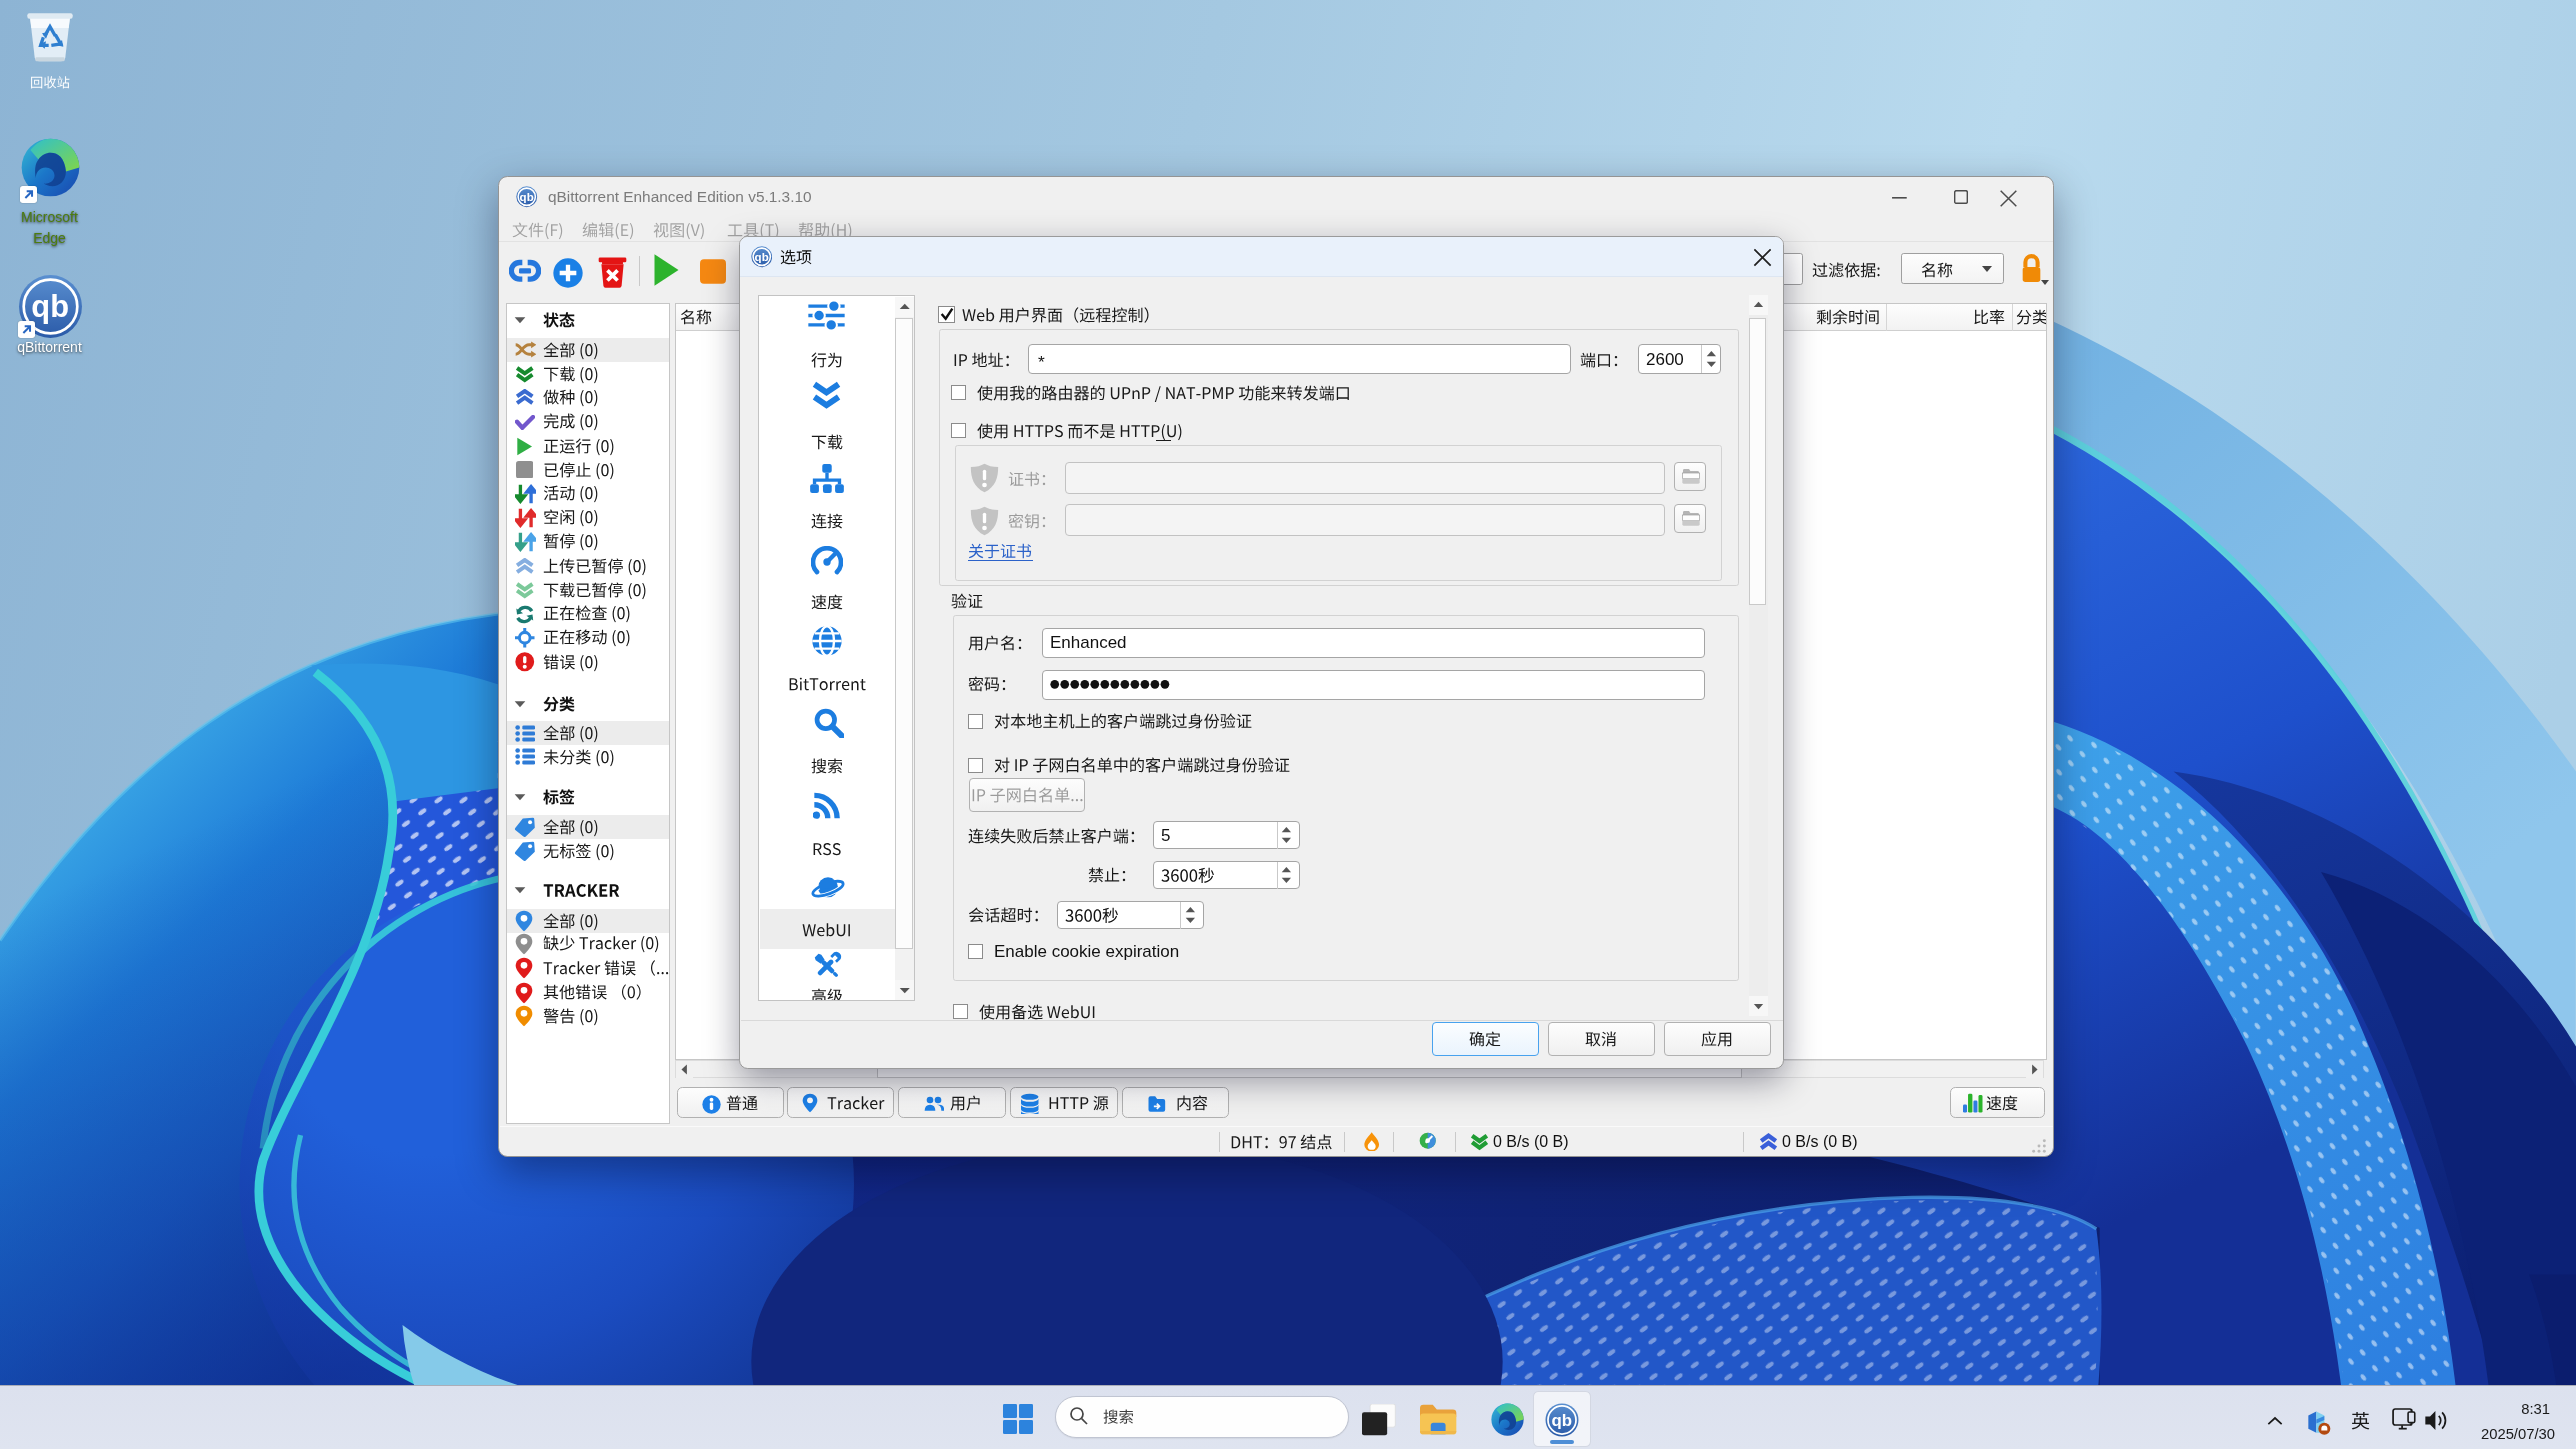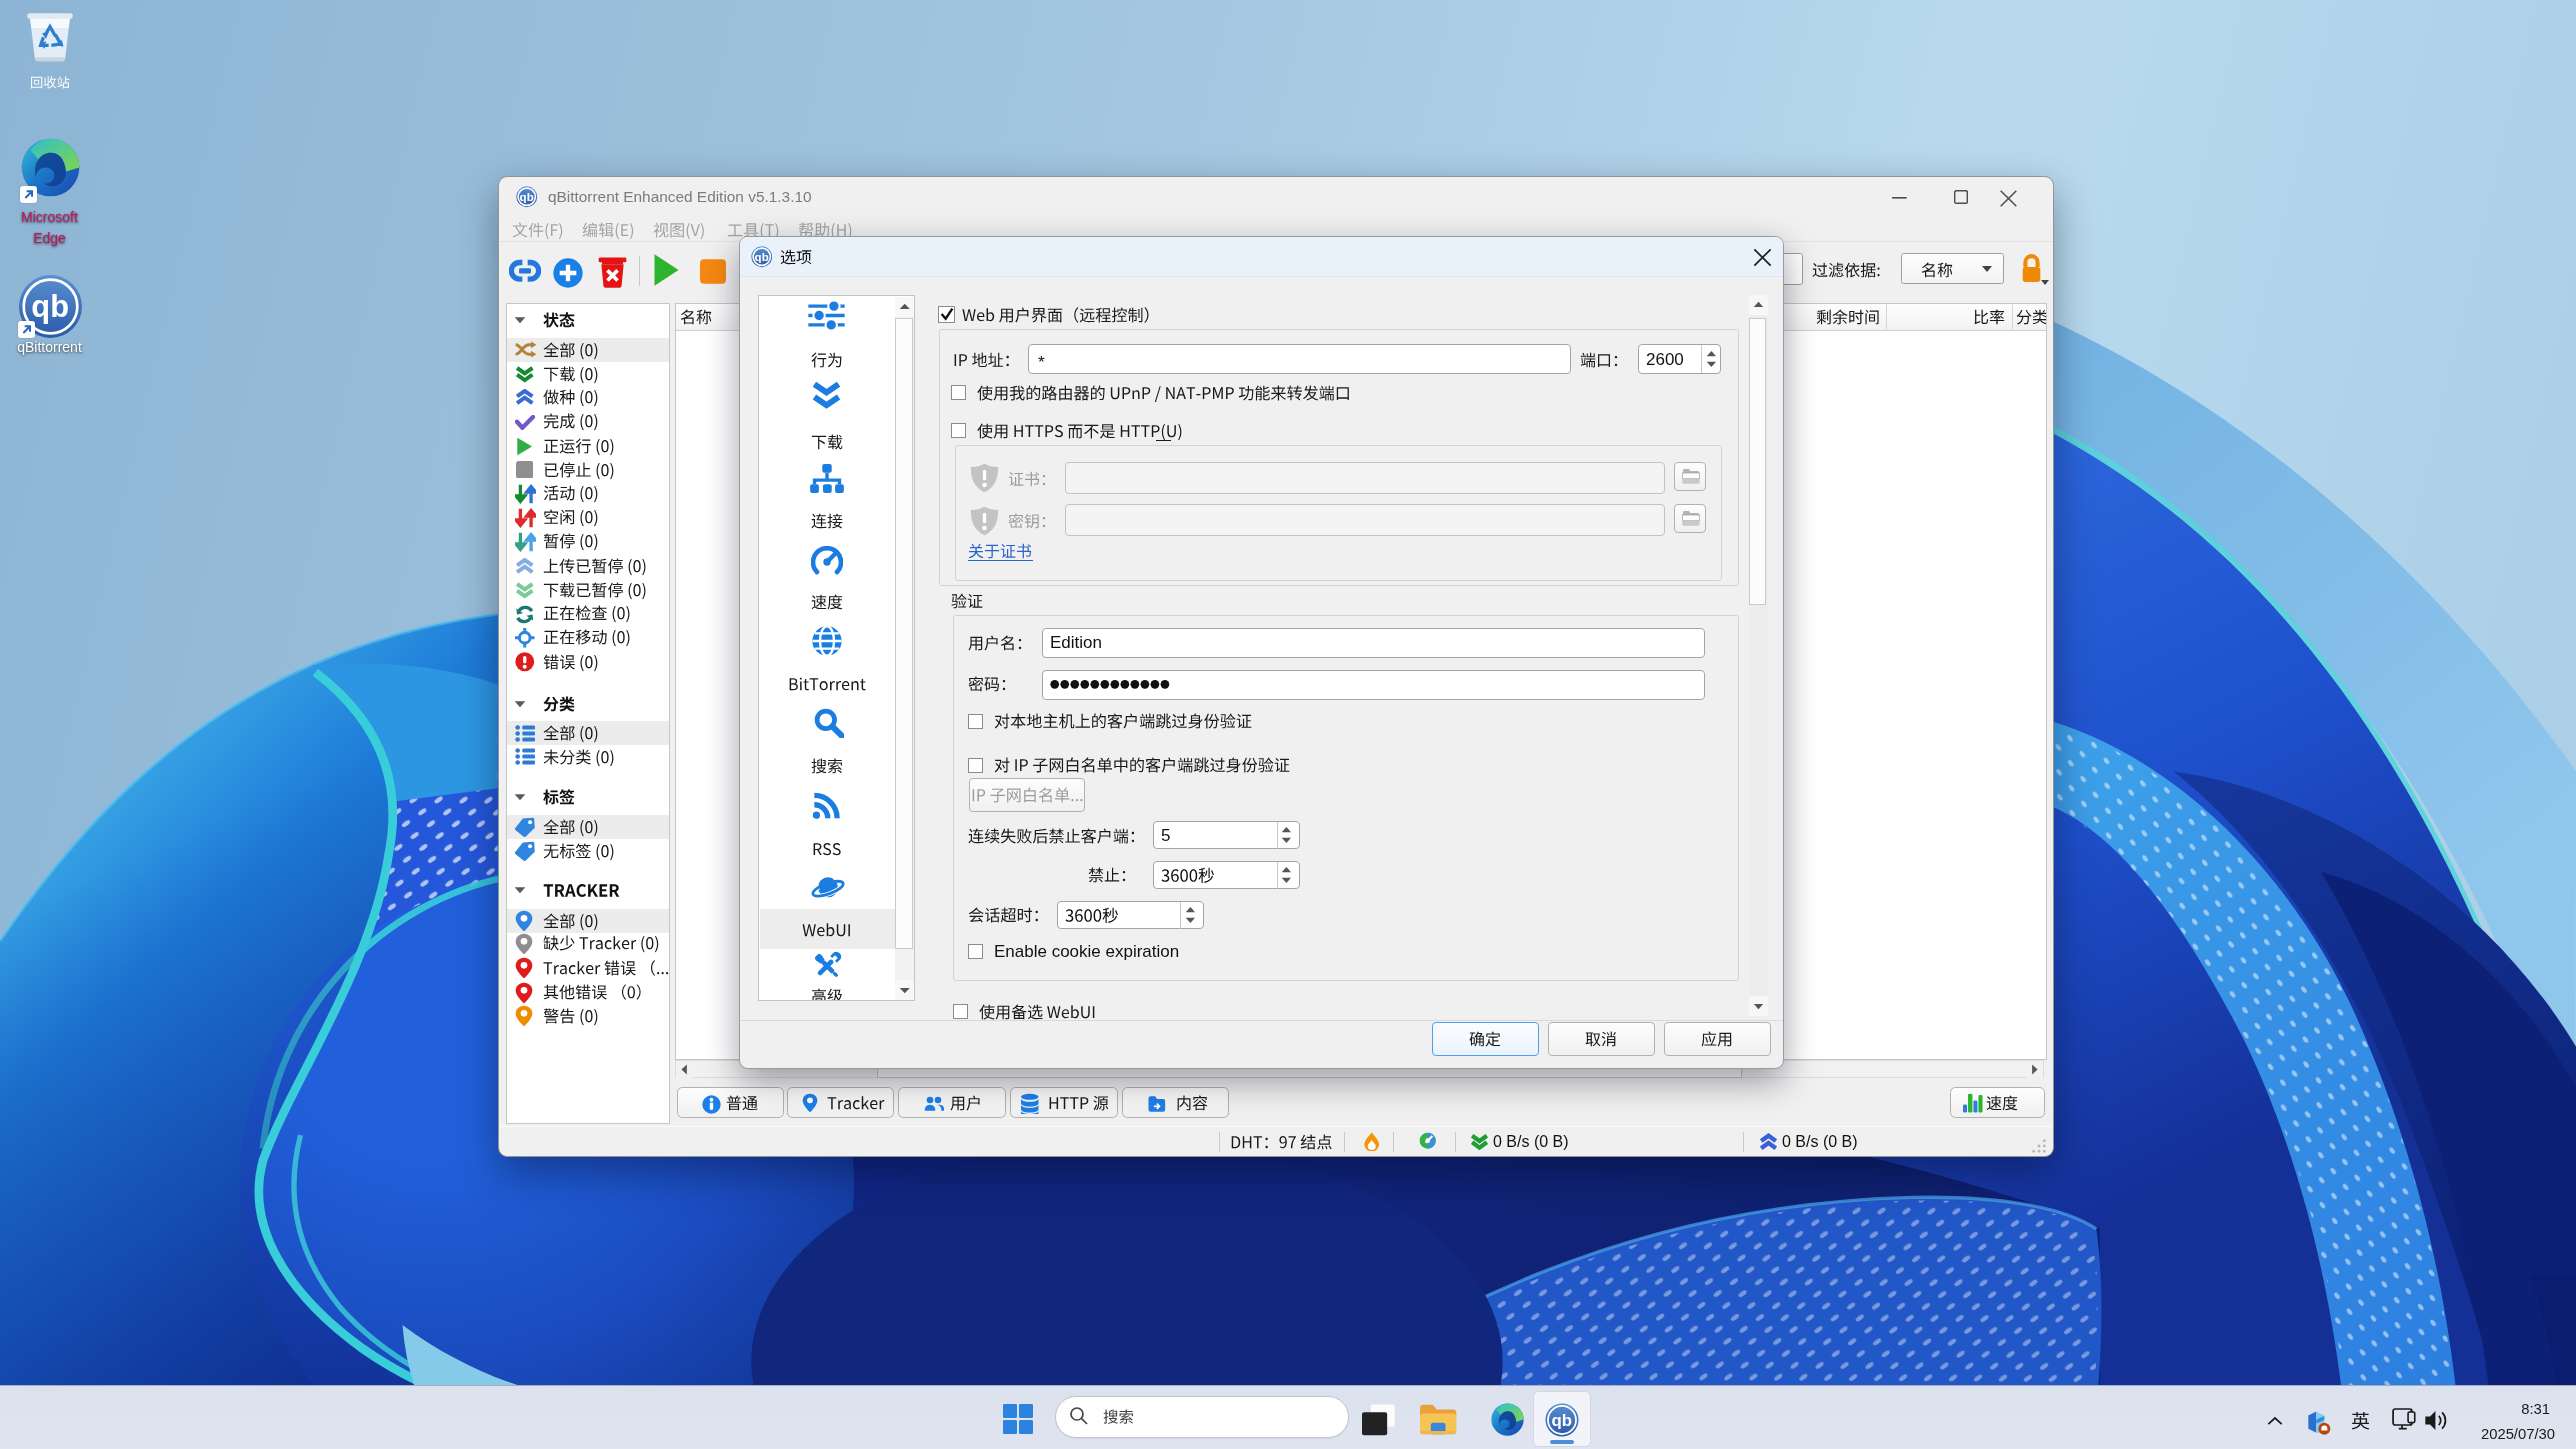--- a/index.html
+++ b/index.html
@@ -133,21 +133,21 @@
             <stop offset="1" stop-color="#0d288a" stop-opacity=".62"></stop>
 </linearGradient>
 </defs>
 <circle cx="44" cy="44" r="43" fill="url(#eg1)"></circle>
 <path d="M44 1 a43 43 0 0 1 43 43 l-20 6 C65 30 56 22 44 22 38 22 30 26 26 32 L14 18 C22 8 32 1 44 1 Z" fill="url(#eg2)"></path>
 <path d="M26 32 C30 26 38 22 44 22 c12 0 21 8 23 28 0 14 -10 22 -20 22 -6 0 -10 -2 -13 -4 8 1 16 -4 16 -12 0 -8 -7 -12 -13 -12 -5 0 -9 2 -12 6 -2 3 -3 7 -3 10 C20 48 21 38 26 32 Z" fill="#10408f" opacity=".85"></path>
 </svg></div>
 <div style="position:absolute;left:19.5px;top:186px;width:17.4px;height:17.4px;background:#fff;border-radius:2.7px;box-shadow:0 0 1.3px rgba(0,0,0,.4)"><svg width="17.4" height="17.4" viewBox="0 0 26 26">
         <path d="M8 18 L17 9 M10 8 h8 v8" stroke="#2766c2" stroke-width="3" fill="none"></path>
       </svg></div>
-<div style="position:absolute;left:0;top:207px;width:99px;text-align:center;font-size:14px;line-height:21px;color:#be185d;text-shadow:0 1.3px 2.7px rgba(0,0,0,.75)">Microsoft<br>Edge</div>
+<div style="position:absolute;left:0;top:207px;width:99px;text-align:center;font-size:14px;line-height:21px;color:#4d7c0f;text-shadow:0 1.3px 2.7px rgba(0,0,0,.75)">Microsoft<br>Edge</div>
 <div class="ico" style="left:18px;top:274px"><svg width="65" height="65" viewBox="0 0 97 97">
 <defs>
           <linearGradient id="qg" x1="0" y1="0" x2="0" y2="1">
             <stop offset="0" stop-color="#5a8fd0"></stop>
             <stop offset="1" stop-color="#2a5aa8"></stop>
           </linearGradient>
           <linearGradient id="gDark" x1="250" y1="1250" x2="600" y2="2000" gradientUnits="userSpaceOnUse">
  <stop offset="0" stop-color="#0f2f92" stop-opacity="0"></stop>
             <stop offset=".45" stop-color="#0f2f92" stop-opacity=".3"></stop>
             <stop offset="1" stop-color="#0d288a" stop-opacity=".62"></stop>
@@ -764,21 +764,21 @@
       </svg></div>
 <div class="hline" style="left:228px;top:323px;width:65px;background:#2b62c9;height:1.3px"></div>
 <div style="position:absolute;left:211px;top:354px;line-height:0"><svg width="32" height="21.5" viewBox="0 0 48 32">
         <path fill="#1a1a1a" d="M0.7 20.4 1.1 22C2.9 21.5 5.1 20.9 7.3 20.2L7.1 18.8C4.8 19.5 2.4 20.1 0.7 20.4ZM12.8 11.3V12.8H19.9V11.3ZM11.2 15.3C11.9 17.1 12.6 19.5 12.7 21.1L14.2 20.7C14 19.1 13.3 16.8 12.6 15ZM15.5 14.7C15.9 16.5 16.3 18.9 16.4 20.5L17.9 20.2C17.8 18.7 17.3 16.3 16.8 14.5ZM2.6 8.3C2.4 10.8 2.1 14.4 1.8 16.5H8.3C7.9 21.5 7.6 23.4 7.1 24C6.9 24.2 6.6 24.2 6.2 24.2C5.8 24.2 4.7 24.2 3.5 24.1C3.7 24.5 3.9 25.2 4 25.6C5.1 25.7 6.2 25.7 6.8 25.7C7.6 25.6 8 25.4 8.4 24.9C9.2 24.2 9.5 21.9 9.9 15.8C9.9 15.6 9.9 15 9.9 15L8.3 15.1H8C8.3 12.5 8.7 8.2 8.9 4.9H1.5V6.5H7.3C7.1 9.4 6.8 12.8 6.5 15.1H3.5C3.7 13.1 4 10.4 4.1 8.4ZM16 3.7C14.5 7 11.9 10 9 11.8C9.3 12.2 9.9 12.9 10.1 13.2C12.3 11.7 14.5 9.4 16.2 6.8C17.9 9.1 20.3 11.6 22.5 13.2C22.7 12.7 23.1 11.9 23.4 11.5C21.1 10.1 18.6 7.5 17 5.3L17.6 4.2ZM10.4 23.2V24.7H22.7V23.2H19C20.2 21 21.5 17.8 22.5 15.2L20.9 14.8C20.1 17.4 18.6 20.9 17.4 23.2Z M26.4 5.5C27.7 6.7 29.4 8.2 30.2 9.2L31.4 8C30.6 7 28.9 5.5 27.6 4.5ZM32.4 23.3V25H47.1V23.3H41.4V15.4H46.1V13.7H41.4V7.4H46.6V5.7H33.3V7.4H39.5V23.3H36.3V11.7H34.5V23.3ZM25.2 11.4V13.1H28.6V21.4C28.6 22.7 27.7 23.6 27.2 24C27.6 24.3 28.1 24.9 28.3 25.2C28.7 24.8 29.4 24.2 33.5 21C33.2 20.7 32.9 19.9 32.7 19.5L30.3 21.3V11.4Z"></path>
       </svg></div>
 <div class="abs" style="left:213px;top:378px;width:786px;height:366px;border:0.7px solid #d2d2d2;border-radius:2.7px"></div>
 <div style="position:absolute;left:228px;top:396px;line-height:0"><svg width="64" height="21.5" viewBox="0 0 96 32">
         <path fill="#1a1a1a" d="M3.7 5.5V14.2C3.7 17.6 3.4 21.9 0.8 24.9C1.2 25.1 1.9 25.7 2.2 26C4 24 4.8 21.2 5.2 18.6H11.2V25.7H13V18.6H19.5V23.5C19.5 23.9 19.3 24 18.9 24.1C18.4 24.1 16.8 24.1 15.1 24C15.3 24.5 15.6 25.3 15.7 25.8C18 25.8 19.4 25.8 20.2 25.5C21 25.2 21.3 24.6 21.3 23.5V5.5ZM5.4 7.2H11.2V11.1H5.4ZM19.5 7.2V11.1H13V7.2ZM5.4 12.8H11.2V16.8H5.4C5.4 15.9 5.4 15 5.4 14.2ZM19.5 12.8V16.8H13V12.8Z M29.9 9.2H42.5V14.1H29.9L29.9 12.8ZM34.6 4.2C35.1 5.2 35.6 6.6 35.9 7.6H28.1V12.8C28.1 16.4 27.7 21.4 24.8 25C25.2 25.2 26 25.7 26.4 26.1C28.7 23.2 29.6 19.2 29.8 15.7H42.5V17.3H44.3V7.6H36.7L37.8 7.2C37.5 6.3 36.9 4.8 36.3 3.7Z M54.3 11.3C55.5 12.1 57 13.3 58 14.3C55.2 15.7 52.1 16.8 49.1 17.4C49.5 17.9 49.9 18.6 50.1 19.1C51.4 18.8 52.7 18.4 54 17.9V25.9H55.8V24.6H66.6V25.9H68.4V15.8H58.8C62.8 13.7 66.3 10.7 68.3 6.9L67.1 6.1L66.7 6.2H58.2C58.8 5.6 59.4 4.9 59.8 4.2L57.7 3.8C56.3 6.1 53.6 8.7 49.7 10.6C50.1 10.9 50.7 11.5 50.9 12C53.2 10.8 55.1 9.4 56.7 7.9H65.6C64.2 10 62.1 11.8 59.7 13.3C58.6 12.3 57 11.1 55.7 10.3ZM66.6 23H55.8V17.5H66.6Z M78 12.3C79 12.3 79.8 11.6 79.8 10.6C79.8 9.5 79 8.7 78 8.7C77 8.7 76.2 9.5 76.2 10.6C76.2 11.6 77 12.3 78 12.3ZM78 24.1C79 24.1 79.8 23.4 79.8 22.3C79.8 21.2 79 20.5 78 20.5C77 20.5 76.2 21.2 76.2 22.3C76.2 23.4 77 24.1 78 24.1Z"></path>
       </svg></div>
 <div class="input" style="left:302px;top:391px;width:663px;height:29.5px"></div>
-<div style="position:absolute;left:310px;top:396px;font-size:17px;color:#111">Edition</div>
+<div style="position:absolute;left:310px;top:396px;font-size:17px;color:#111">Enhanced</div>
 <div style="position:absolute;left:228px;top:437px;line-height:0"><svg width="48" height="21.5" viewBox="0 0 72 32">
         <path fill="#1a1a1a" d="M4.4 10.7C3.7 12.2 2.5 13.9 1.1 15L2.6 15.9C4 14.7 5.1 12.9 5.8 11.4ZM8.4 8.9C9.9 9.6 11.7 10.7 12.6 11.6L13.5 10.4C12.6 9.6 10.8 8.5 9.4 7.9ZM17.5 11.7C19 13.1 20.8 15 21.6 16.2L22.9 15.2C22.1 14 20.3 12.1 18.8 10.8ZM16.5 8.7C14.7 10.9 12 12.8 8.9 14.3V10.3H7.2V15V15C5.2 15.9 3.1 16.6 0.9 17.1C1.2 17.5 1.8 18.2 2 18.6C3.9 18.1 5.9 17.4 7.7 16.6C8.2 17.1 9 17.2 10.5 17.2C11 17.2 15 17.2 15.6 17.2C17.7 17.2 18.2 16.5 18.4 13.7C18 13.6 17.3 13.3 16.9 13.1C16.8 15.4 16.6 15.7 15.5 15.7C14.6 15.7 11.2 15.7 10.6 15.7L9.6 15.7C13 14.1 15.9 12 18 9.5ZM3.9 19.3V24.8H18.5V25.9H20.3V19.1H18.5V23.1H12.9V18H11V23.1H5.6V19.3ZM10.6 3.9C10.8 4.5 11.1 5.3 11.2 5.9H1.8V10.6H3.6V7.5H20.4V10.6H22.2V5.9H13.1C12.9 5.2 12.6 4.3 12.3 3.6Z M33.8 19.1V20.7H43V19.1ZM35.8 8.4C35.6 10.8 35.3 14 35 15.9H35.5L44.7 15.9C44.3 21.2 43.7 23.3 43.1 24C42.9 24.2 42.6 24.2 42.2 24.2C41.8 24.2 40.7 24.2 39.5 24.1C39.8 24.6 40 25.2 40 25.8C41.2 25.8 42.3 25.8 42.9 25.8C43.6 25.7 44.1 25.6 44.5 25C45.4 24.2 46 21.6 46.5 15.2C46.5 14.9 46.6 14.4 46.6 14.4H43.6C44 11.4 44.4 7.8 44.5 5.3L43.3 5.2L43 5.3H34.6V6.9H42.7C42.5 9 42.2 12 41.9 14.4H36.9C37.1 12.6 37.3 10.3 37.5 8.5ZM25.2 5.1V6.8H28.2C27.5 10.4 26.4 13.8 24.7 16.1C25 16.6 25.4 17.6 25.5 18.1C26 17.5 26.4 16.8 26.8 16.1V24.8H28.3V22.9H32.8V12.5H28.4C29 10.7 29.5 8.8 29.9 6.8H33.5V5.1ZM28.3 14.1H31.2V21.3H28.3Z M54 12.3C55 12.3 55.8 11.6 55.8 10.6C55.8 9.5 55 8.7 54 8.7C53 8.7 52.2 9.5 52.2 10.6C52.2 11.6 53 12.3 54 12.3ZM54 24.1C55 24.1 55.8 23.4 55.8 22.3C55.8 21.2 55 20.5 54 20.5C53 20.5 52.2 21.2 52.2 22.3C52.2 23.4 53 24.1 54 24.1Z"></path>
       </svg></div>
 <div class="input" style="left:302px;top:433px;width:663px;height:29.5px"></div>
 <svg class="abs" style="left:310px;top:442px" width="127" height="10.7" viewBox="0 0 190 16">
       <g fill="#111">
         <circle cx="7" cy="8" r="6.5"></circle>
         <circle cx="22" cy="8" r="6.5"></circle>
         <circle cx="37" cy="8" r="6.5"></circle>
         <circle cx="52" cy="8" r="6.5"></circle>

